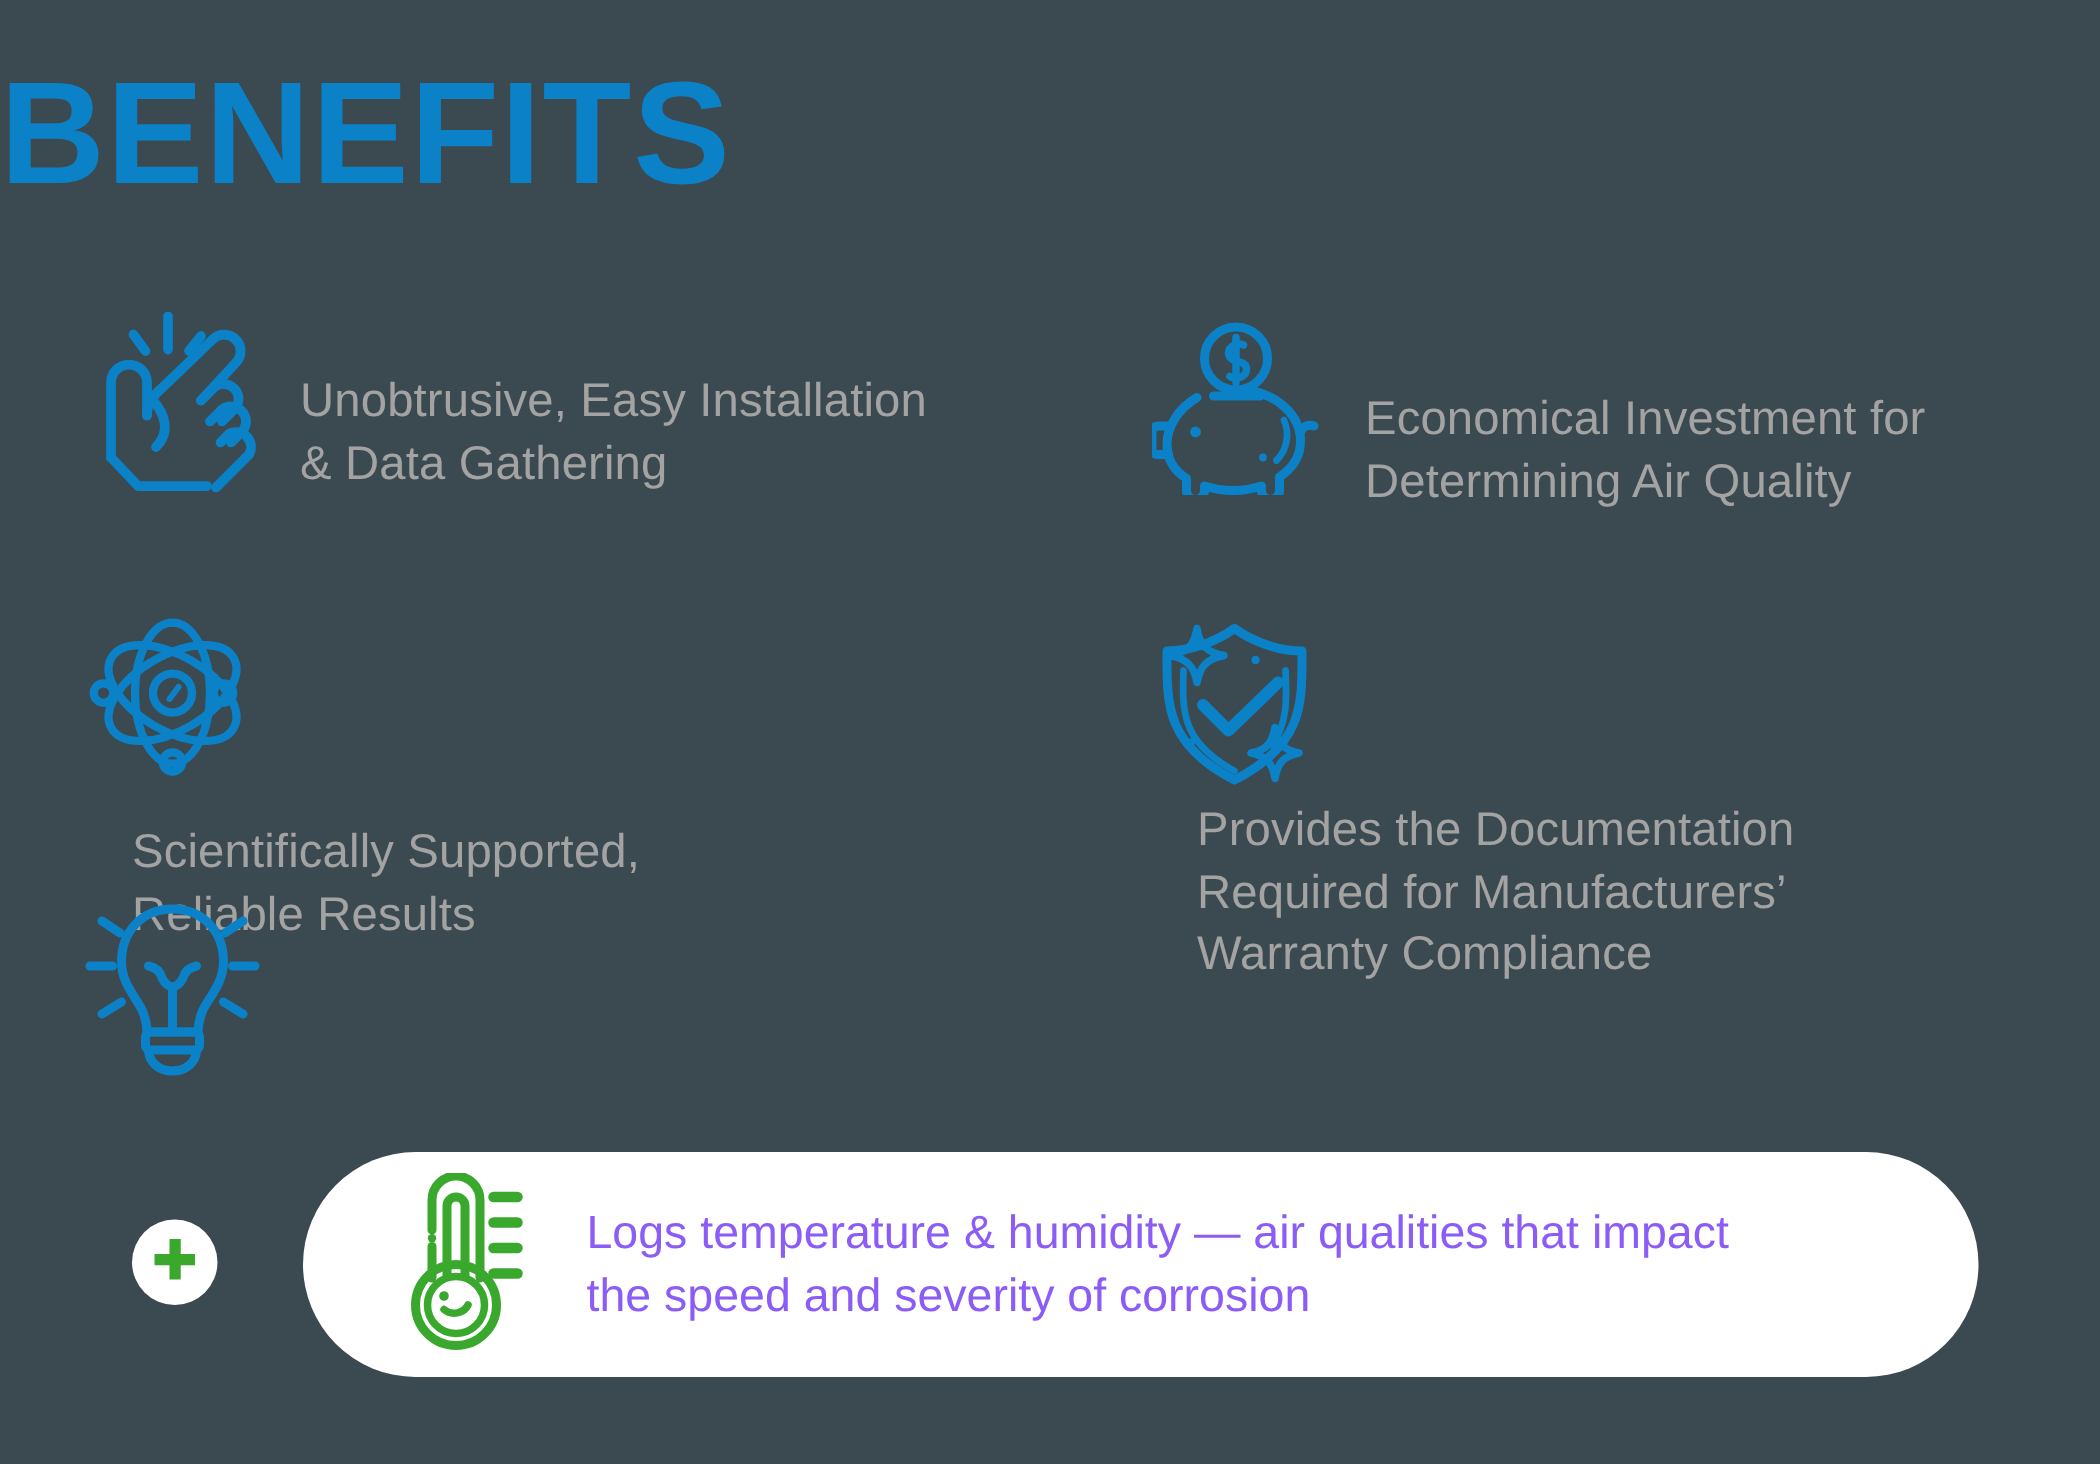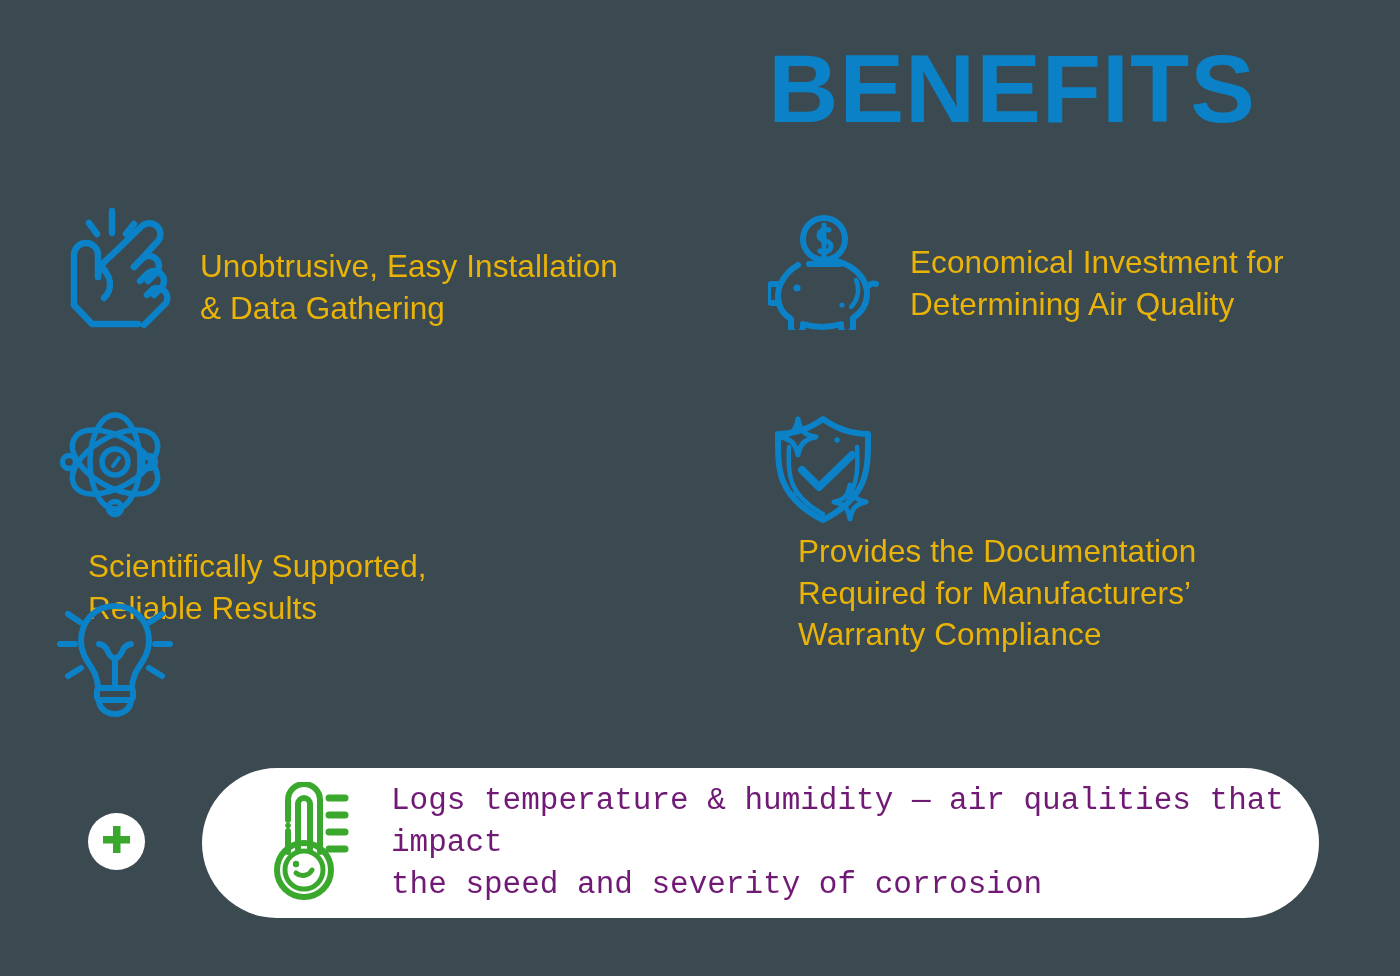--- a/index.html
+++ b/index.html
@@ -8,75 +8,74 @@
     background:#3b4950;
     font-family:"Liberation Sans", sans-serif;
     overflow:hidden;
     position:relative;
   }
   .page { position:relative; width:1400px; height:976px; }
 
   .title {
     position:absolute;
     top:38px; left:0; width:1256px;
-    text-align:right;
+    text-align:left;
     font-size:97px;
     font-weight:bold;
     letter-spacing:1px;
     color:#0b82c8;
     line-height:1.05;
   }
 
   .benefit {
     position:absolute;
     display:flex;
     align-items:flex-start;
   }
   .benefit .ico {
     flex:0 0 auto;
     display:block;
   }
   .benefit .txt {
-    color:#eab308;
+    color:#a3a3a3;
     font-size:31.5px;
     line-height:1.32;
     white-space:pre-line;
     letter-spacing:0.1px;
   }
 
   
   #b1 { left:62px;  top:205px; }
   #b1 .txt { margin-left:28px; margin-top:41px; }
   #b2 { left:768px; top:212px; }
-  #b2 .txt { margin-left:30px; margin-top:30px; }
+  #b2 .txt { margin-left:30px; margin-top:46px; }
   #b3 { left:56px;  top:408px;flex-direction:column; }
   #b3 .txt { margin-left:32px; margin-top:22px; }
   #b4 { left:768px; top:413px;flex-direction:column; }
   #b4 .txt { margin-left:30px; margin-top:0px; }
   #b5 { left:56px;  top:600px; }
   #b5 .txt { margin-left:32px; margin-top:27px; }
 
   
   .pill {
     position:absolute;
     left:202px; top:768px;
     width:1117px; height:150px;
     background:#ffffff;
     border-radius:75px;
     display:flex;
     align-items:center;
   }
   .pill .thermo { margin-left:63px; flex:0 0 auto; }
   .pill .ptxt {
     margin-left:40px;
-    color:#701a75;
+    color:#8b5cf6;
     font-size:31px;
     line-height:1.35;
     white-space:pre-line;
-    font-family:Liberation Mono, monospace;
   }
   .plus-badge {
     position:absolute;
     left:88px; top:813px;
     width:57px; height:57px;
     border-radius:50%;
     background:#ffffff;
     display:flex;
     align-items:center;
     justify-content:center;

